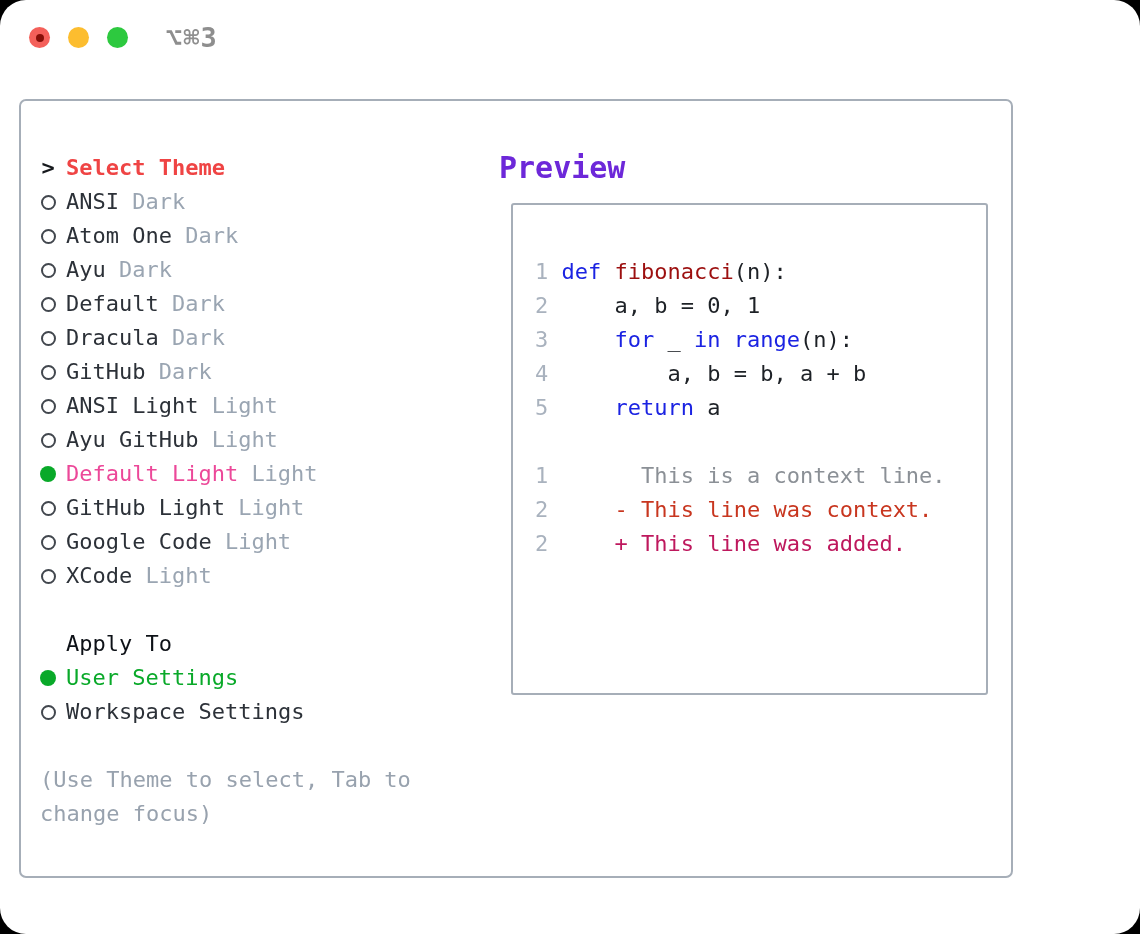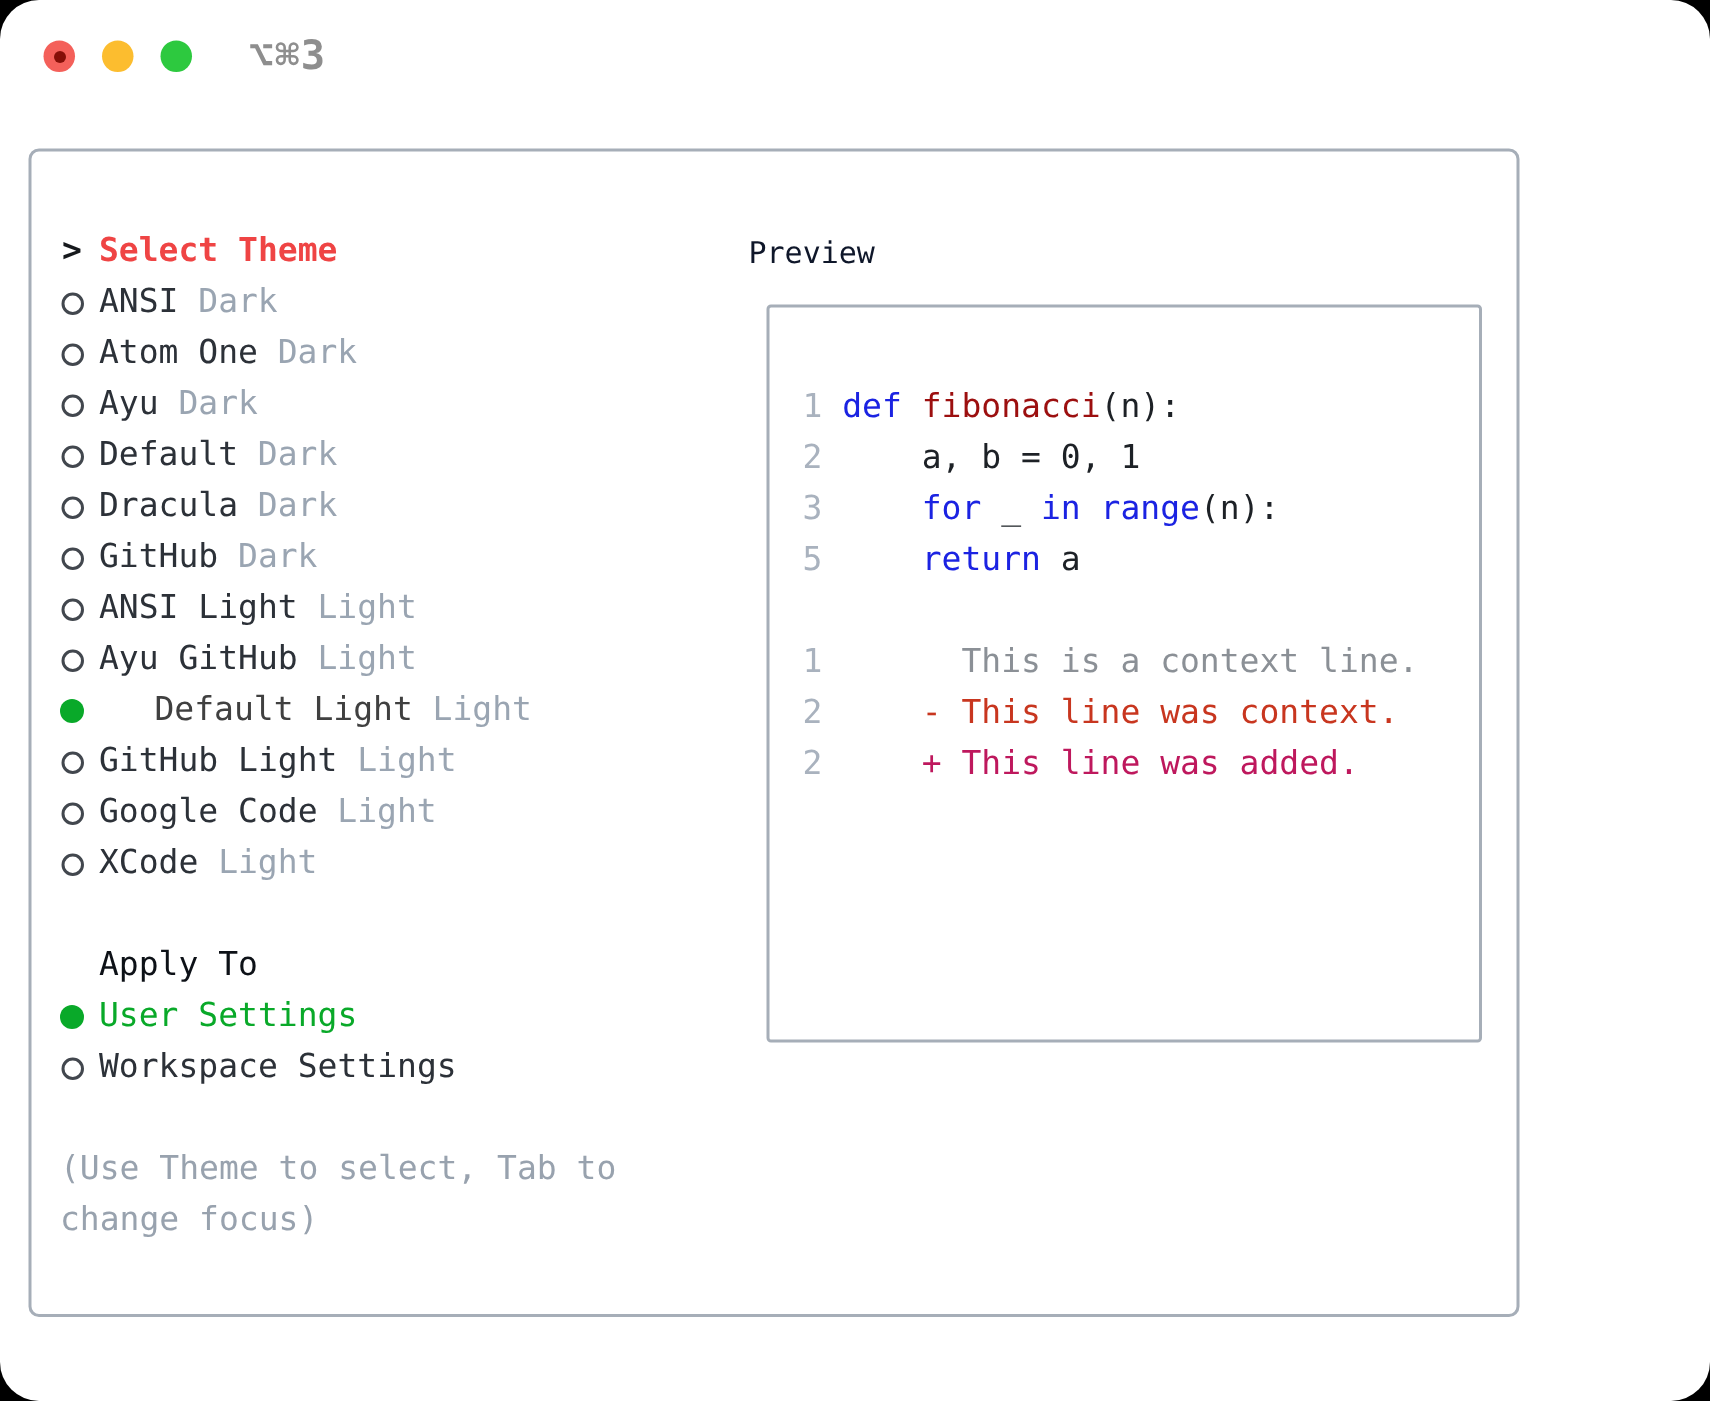--- a/index.html
+++ b/index.html
@@ -56,35 +56,35 @@
     display: inline-flex; align-items: center; justify-content: center;
   }
   .caret { color: #16191d; font-weight: 600; }
   .h-label { font-weight: 700; color: #ef4444; }
   .radio {
     width: 15px; height: 15px; border-radius: 50%;
     border: 2px solid #42474e; background: transparent;
   }
   .radio.on { width: 16px; height: 16px; border: none; background: #09a929; }
   .t-name { color: #2c3138; }
-  .theme-item.sel .t-name { color: #404040; margin-left: 37px; }
+  .theme-item.sel .t-name { color: #ec4899; }
   .t-variant { color: #9aa5b2; margin-left: 13.2px; }
   .apply-header { padding-left: 26px; color: #0d1117; }
   .opt-label { color: #2c3138; }
   .apply-opt.sel .opt-label { color: #09a929; }
   .blank { height: 34px; }
   .hint {
     width: 420px; color: #98a2ae;
     font-size: 22px; line-height: 34px;
   }
   
   .preview-title {
     position: absolute; left: 478px; top: 50px;
-    font-size: 20px; line-height: 34px;
-    font-weight: 400; color: #0f172a;
+    font-size: 30px; line-height: 34px;
+    font-weight: 700; color: #6d28d9;
   }
   .preview-box {
     position: absolute; left: 490px; top: 102px;
     width: 477px; height: 492px;
     border: 2px solid #a6aeb8;
     border-radius: 3px;
     background: #fff;
     overflow: hidden;
   }
   .code {
@@ -221,20 +221,21 @@
       <div class="hint">(Use Theme to select, Tab to change focus)</div>
     </div>
 
     <div class="preview-title">Preview</div>
 
     <div class="preview-box">
       <div class="code" id="code">
           <div class="code-line"><span class="seg-num">1 </span><span class="seg-kw">def </span><span class="seg-fn">fibonacci</span><span class="seg-plain">(n):</span></div>
           <div class="code-line"><span class="seg-num">2 </span><span class="seg-plain">    a, b = 0, 1</span></div>
           <div class="code-line"><span class="seg-num">3 </span><span class="seg-plain">    </span><span class="seg-kw">for</span><span class="seg-plain"> _ </span><span class="seg-kw">in</span><span class="seg-plain"> </span><span class="seg-kw">range</span><span class="seg-plain">(n):</span></div>
+          <div class="code-line"><span class="seg-num">4 </span><span class="seg-plain">        a, b = b, a + b</span></div>
           <div class="code-line"><span class="seg-num">5 </span><span class="seg-plain">    </span><span class="seg-kw">return</span><span class="seg-plain"> a</span></div>
           <div class="code-line"></div>
           <div class="code-line"><span class="seg-num">1 </span><span class="seg-ctx">      This is a context line.</span></div>
           <div class="code-line"><span class="seg-num">2 </span><span class="seg-del">    - This line was context.</span></div>
           <div class="code-line"><span class="seg-num">2 </span><span class="seg-add">    + This line was added.</span></div>
         </div>
     </div>
 
   </div>
 </div>

